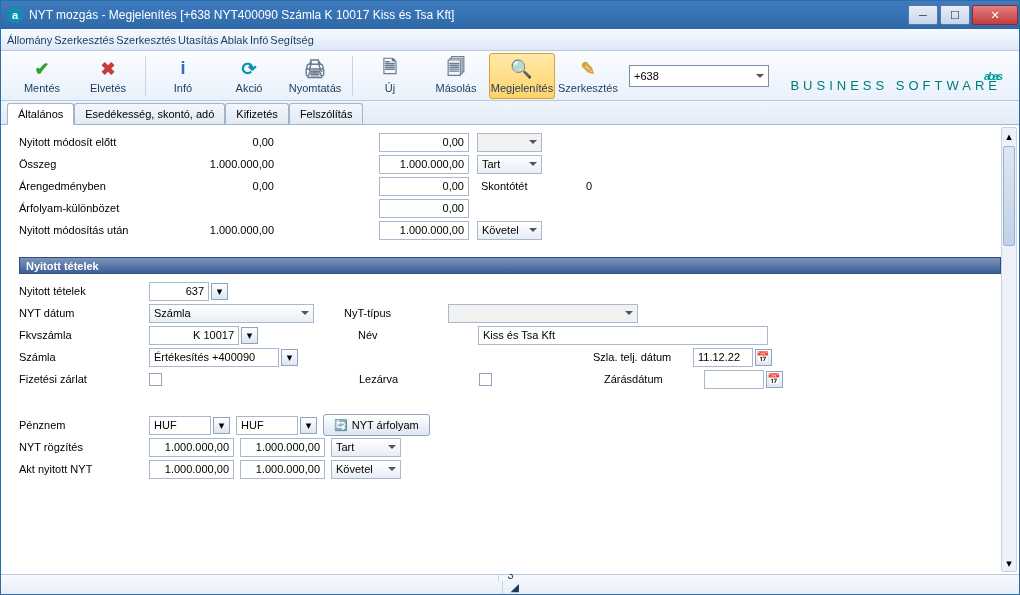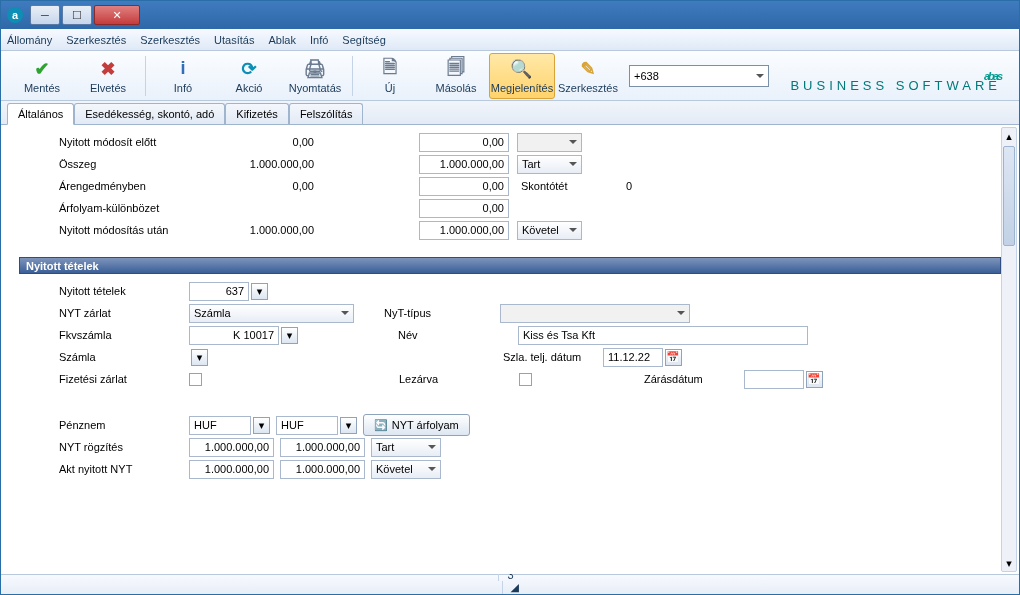--- a/index.html
+++ b/index.html
@@ -7,21 +7,21 @@
 
   
   .window { width: 1020px; height: 595px; border: 1px solid #2a6ea8; background: #fff; display: flex; flex-direction: column; }
   .titlebar { height: 28px; background: linear-gradient(#3f7bbf, #2e68a8); display: flex; align-items: center; color: #fff; padding-left: 6px; }
   .titlebar .app-icon { width: 16px; height: 16px; background: #0d8fb5; border-radius: 50%; margin-right: 6px; display:flex;align-items:center;justify-content:center;color:#fff;font-weight:bold;}
   .titlebar .title { flex: 1; font-size: 12px; }
   .titlebar .wbtns { display: flex; }
   .titlebar .wbtn { width: 30px; height: 20px; margin: 2px 1px; background: linear-gradient(#e9eef6,#c6d6ec); border: 1px solid #5a7aa5; border-radius: 2px; display:flex;align-items:center;justify-content:center;color:#333;}
   .titlebar .wbtn.close { width: 46px; background: linear-gradient(#e08080,#c53c3c); color:#fff;border-color:#8a2a2a;}
 
-  .menubar { height: 22px; background: linear-gradient(#f7faff,#dfe9f7); border-bottom: 1px solid #b8c9de; display: flex; align-items: center; padding: 0 6px; gap: 14px; color: #1a3a5a;}
+  .menubar { height: 22px; background: linear-gradient(#f7faff,#dfe9f7); border-bottom: 1px solid #b8c9de; display: flex; align-items: center; padding: 0 6px; gap: 2px; color: #1a3a5a;}
   .menubar span { cursor: default; }
 
   .toolbar { height: 50px; background: linear-gradient(#fbfdff,#e9f1fb); border-bottom: 1px solid #b8c9de; display: flex; align-items: center; padding: 0 8px; gap: 0; }
   .tbtn { width: 66px; height: 46px; display:flex; flex-direction:column; align-items:center; justify-content:center; gap:2px; border:1px solid transparent; border-radius:3px; cursor:default;}
   .tbtn.active { background: linear-gradient(#ffe9a8,#ffd36b); border-color: #d8a43a;}
   .tbtn .icon { width:22px; height:22px; display:flex;align-items:center;justify-content:center; }
   .tbtn .lbl { font-size:11px; color:#1a3a5a;}
   .tsep { width:1px; height:40px; background:#c5d3e6; margin:0 4px;}
   .tcombo { margin-left:8px; height:22px; width:140px; border:1px solid #7a8fa8; background:#fff; display:flex; align-items:center; padding:0 4px; justify-content:space-between;}
   .tcombo .arrow{border:4px solid transparent;border-top-color:#555;margin-top:4px;}
@@ -32,21 +32,21 @@
   .tab { padding:4px 10px; border:1px solid #9fb4cd; border-bottom:none; background:linear-gradient(#f4f7fc,#e2eaf5); border-radius:3px 3px 0 0; margin-right:-1px;}
   .tab.active { background:#fff; border-bottom:1px solid #fff; position:relative; z-index:2; margin-bottom:-1px;}
 
   .content { flex:1; overflow:auto; background:#fff; padding:6px 18px 6px 18px; position:relative; }
   .scrollbar { position:absolute; right:2px; top:2px; bottom:2px; width:16px; background:#eef2f8; border:1px solid #c5d3e6; border-radius:2px;}
   .scrollbar .thumb{position:absolute;left:1px;right:1px;background:linear-gradient(#dde6f3,#c2d1e6);border:1px solid #9db4d0;border-radius:2px;}
   .scrollbar .up{position:absolute;top:0;left:0;right:0;height:16px;display:flex;align-items:center;justify-content:center;}
   .scrollbar .dn{position:absolute;bottom:0;left:0;right:0;height:16px;display:flex;align-items:center;justify-content:center;}
 
   .row { display:flex; align-items:center; height:22px; }
-  .lblcol { width:130px; color:#000;margin-left:40px;}
+  .lblcol { width:130px; color:#000;}
   .val { height:19px; border:1px solid transparent; padding:0 4px; display:flex; align-items:center; background:transparent;}
   .val.right{justify-content:flex-end;text-align:right;}
   .val.boxed{border:1px solid #a9b8cc; background:#fff;}
   .readonly { background:#fafafa; }
   .w90{width:90px;} .w130{width:130px;} .w60{width:60px;} .w290{width:290px;}
 
   .combo { height:19px; border:1px solid #a9b8cc; background:linear-gradient(#fff,#e8edf5); display:flex; align-items:center; justify-content:space-between; padding:0 4px;}
   .combo.disabled{color:#888;background:#f1f1f1;}
   .combo .arrow{border:4px solid transparent;border-top-color:#555;margin-top:4px;}
 
@@ -63,20 +63,21 @@
 </style>
 </head>
 <body>
 
 <div class="window">
 
   <div class="titlebar">
     <div class="app-icon">
         <span>a</span>
       </div>
+    <div class="title">NYT mozgás - Megjelenítés  [+638  NYT400090   Számla K 10017 Kiss és Tsa Kft]</div>
     <div class="wbtns">
       <div class="wbtn">─</div>
       <div class="wbtn">☐</div>
       <div class="wbtn close">✕</div>
     </div>
   </div>
 
   <div class="menubar">
     <span>Állomány</span>
     <span>Szerkesztés</span>
@@ -200,42 +201,43 @@
       </div>
 
     <div class="section-head">Nyitott tételek</div>
 
     <div class="row">
       <div class="lblcol">Nyitott tételek</div>
       <div class="val boxed right w60">637</div>
       <div class="lookup-btn">▾</div>
     </div>
     <div class="row">
-      <div class="lblcol">NYT zárlat</div>
+      <div class="lblcol">NYT dátum</div>
       <div class="combo" style="width:165px;">
         <span>Számla</span>
           <span class="arrow"></span>
       </div>
       <div style="width:30px;"></div>
-      <div style="width:116px;">NyT-típus</div>
+      <div style="width:104px;">NyT-típus</div>
       <div class="combo disabled" style="width:190px;">
         <span></span>
           <span class="arrow"></span>
       </div>
     </div>
     <div class="row">
       <div class="lblcol">Fkvszámla</div>
       <div class="val boxed right w90">K 10017</div>
       <div class="lookup-btn">▾</div>
       <div style="width:100px;"></div>
       <div style="width:120px;">Név</div>
       <div class="val boxed w290 readonly">Kiss és Tsa Kft</div>
     </div>
     <div class="row">
       <div class="lblcol">Számla</div>
+      <div class="val boxed w130">Értékesítés   +400090</div>
       <div class="lookup-btn">▾</div>
       <div style="width:295px;"></div>
       <div style="width:100px;">Szla. telj. dátum</div>
       <div class="val boxed w60">11.12.22</div>
       <div class="cal-btn">📅</div>
     </div>
     <div class="row">
       <div class="lblcol">Fizetési zárlat</div>
       <div class="chk"></div>
       <div style="width:197px;"></div>

